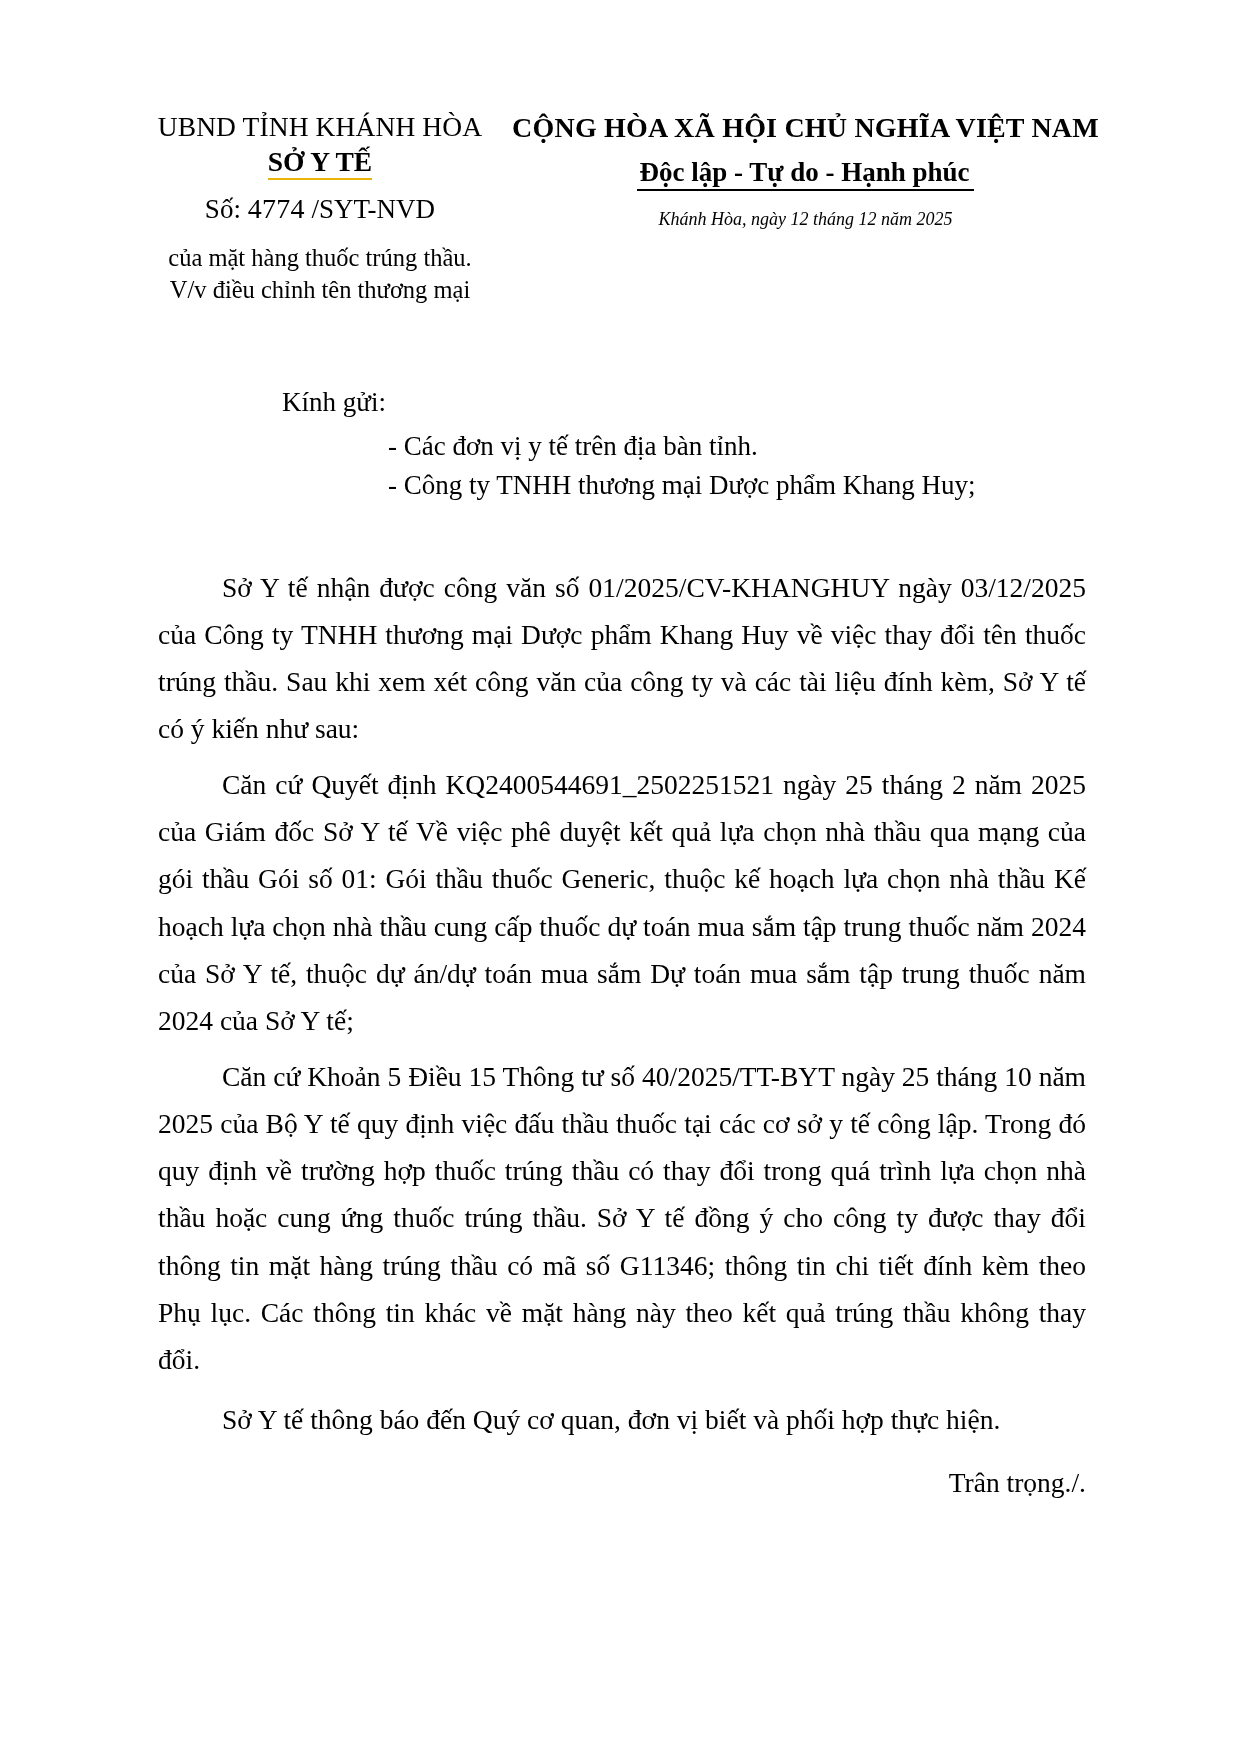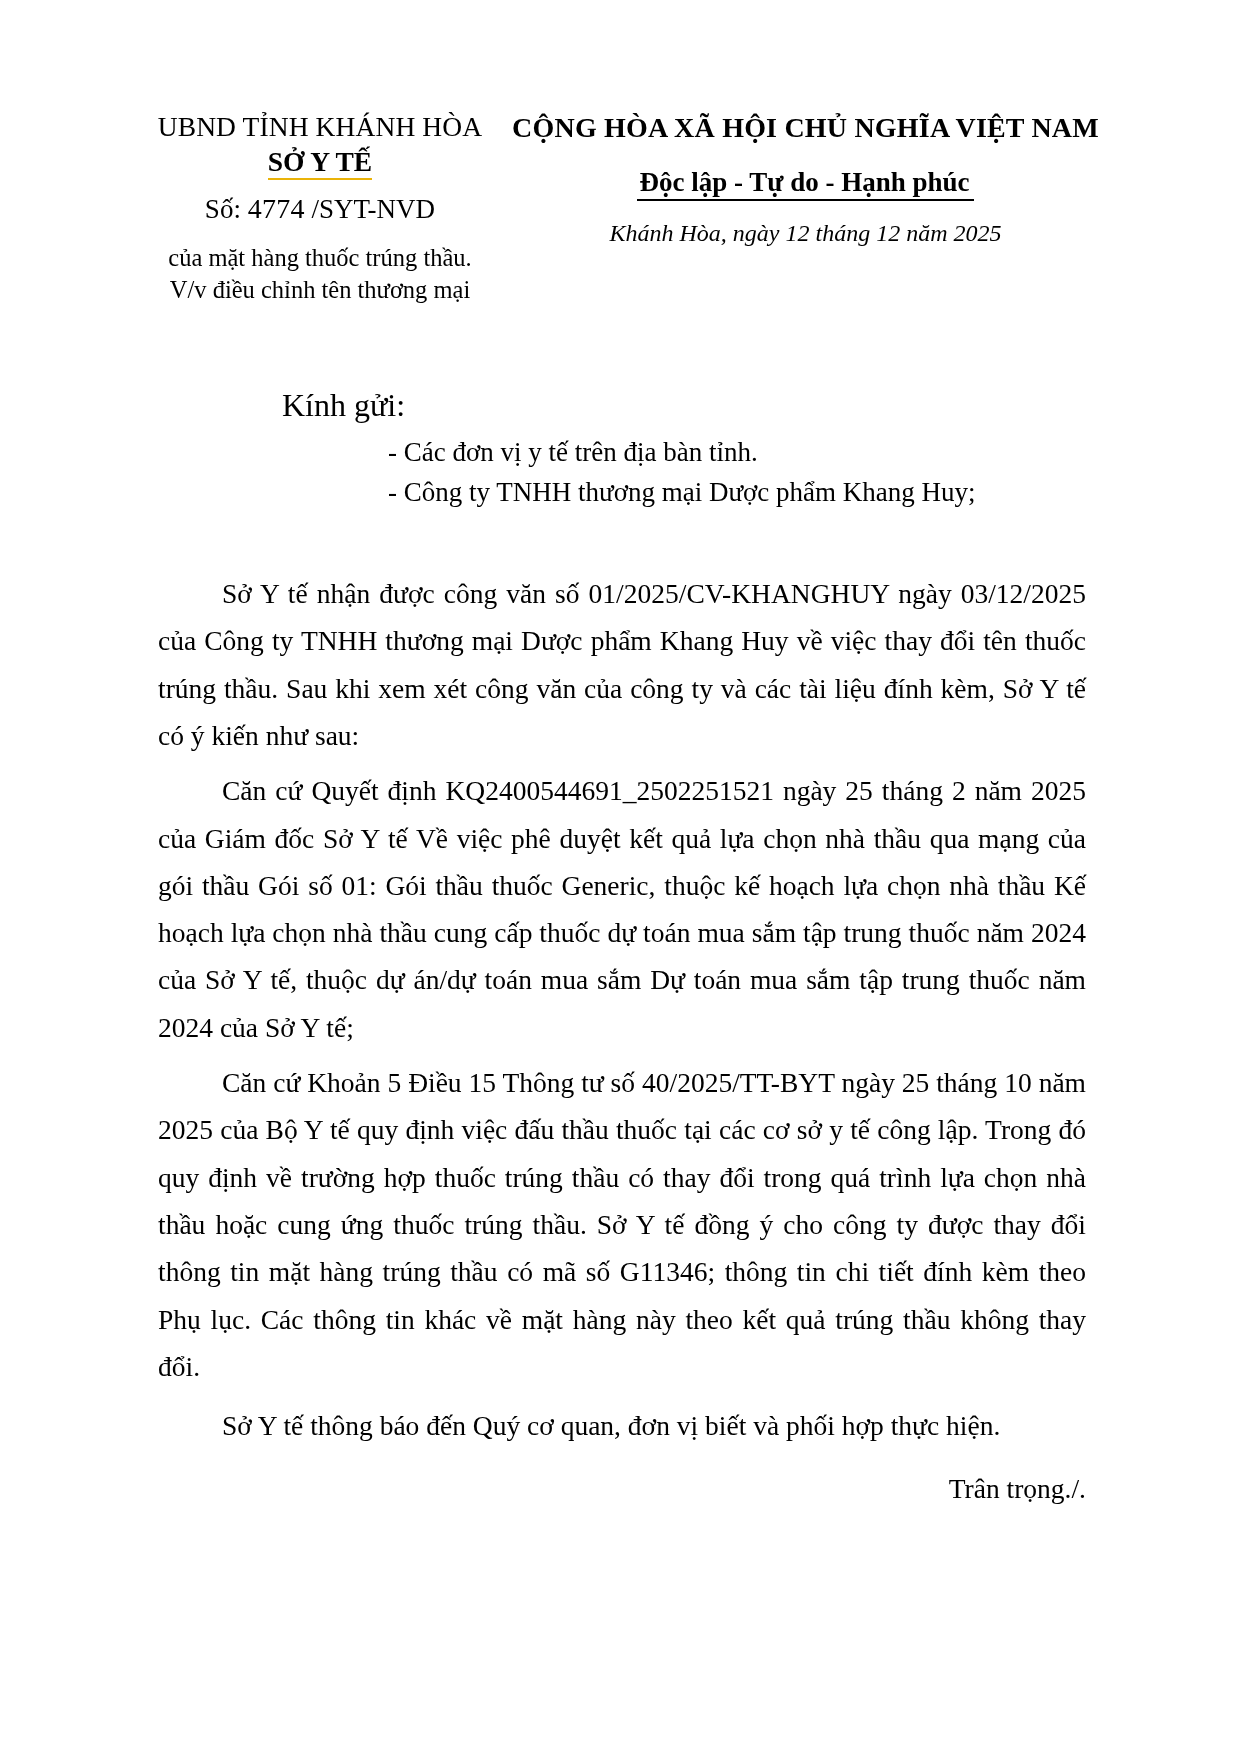--- a/index.html
+++ b/index.html
@@ -79,43 +79,43 @@
     font-size: 28px;
     font-weight: bold;
     line-height: 1.25;
     letter-spacing: 0.2px;
     white-space: nowrap;
   }
   .motto-line {
     font-size: 27px;
     font-weight: bold;
     line-height: 1.3;
-    margin-top: 20px;
+    margin-top: 10px;
     display: inline-block;
   }
   .motto-line .u {
     border-bottom: 2px solid #000;
     padding: 0 4px 2px 2px;
   }
   .date-line {
-    font-size: 24px;
+    font-size: 18px;
     font-style: italic;
     margin-top: 18px;
     line-height: 1.3;
     white-space: nowrap;
   }
 
   
   .recipients {
     margin-top: 78px;
     padding-left: 282px;
     padding-right: 120px;
   }
   .recipients-title {
-    font-size: 32px;
+    font-size: 27px;
     line-height: 1.3;
   }
   .recipients-list {
     margin-top: 7px;
     padding-left: 106px;
   }
   .recipient-item {
     font-size: 27px;
     line-height: 1.46;
     white-space: nowrap;

